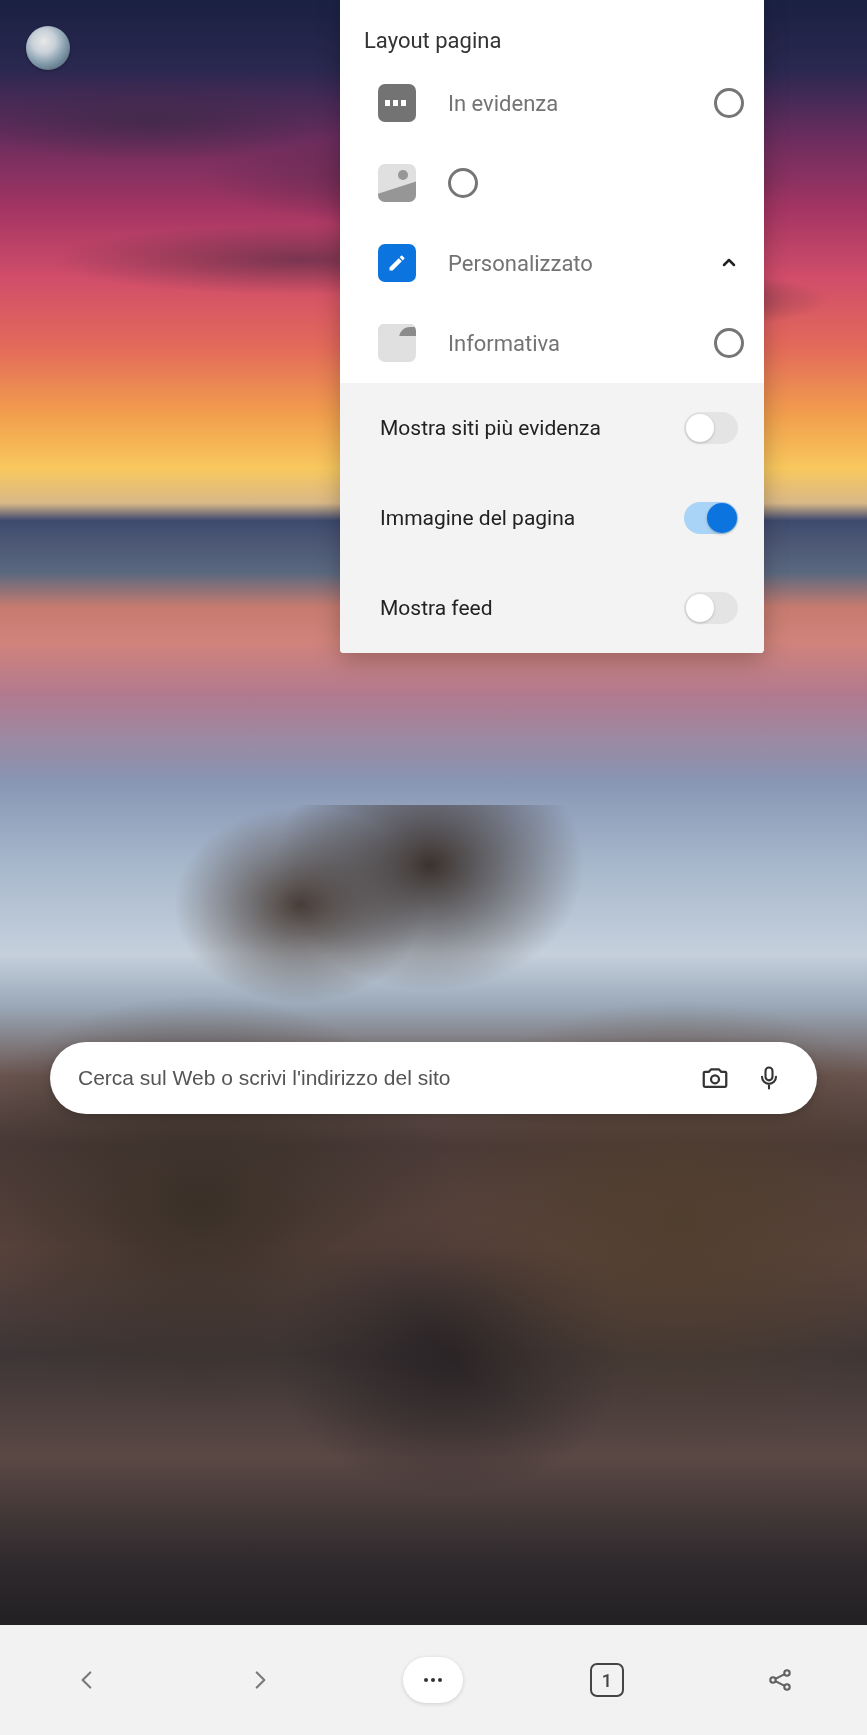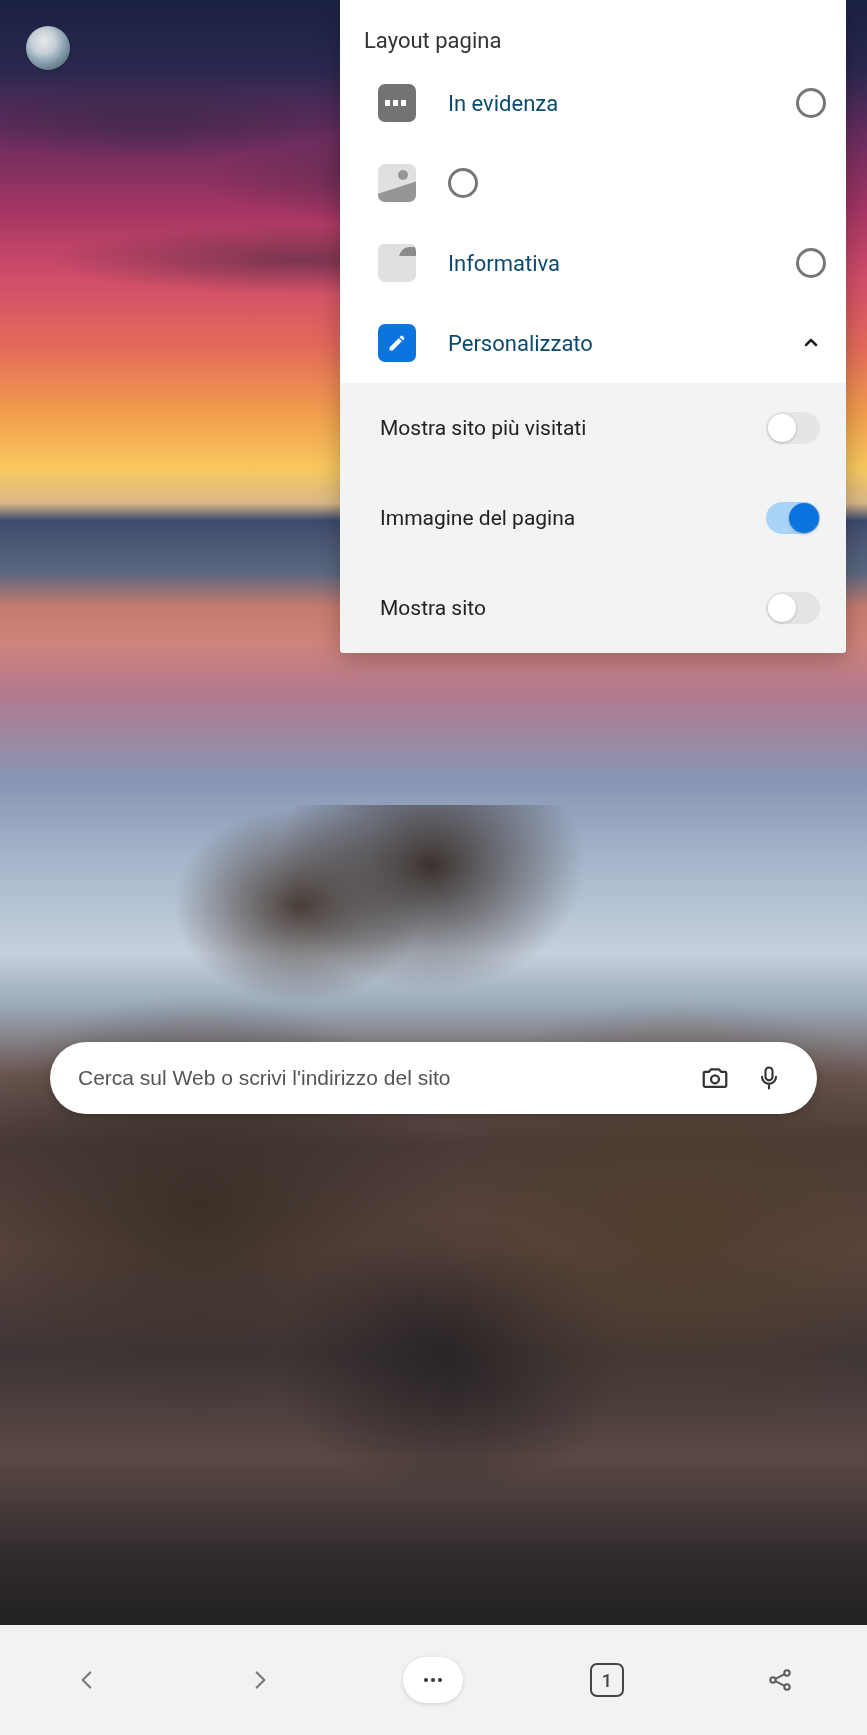--- a/index.html
+++ b/index.html
@@ -64,21 +64,21 @@
     width: 44px; height: 44px; border-radius: 50%;
     background: radial-gradient(circle at 40% 35%, #e8e8e8 0%, #c8d0d8 30%, #88a0b0 55%, #5a7080 80%);
     box-shadow: 0 1px 3px rgba(0,0,0,0.3);
     cursor: pointer;
   }
   
   
   .popover {
     position: absolute;
     top: 0; left: 340px;
-    width: 506px;
+    width: 424px;
     background: #fff;
     border-radius: 0 0 4px 4px;
     box-shadow: 0 6px 24px rgba(0,0,0,0.25);
     overflow: hidden;
   }
   .popover-title {
     font-size: 22px;
     color: #333;
     padding: 28px 24px 10px 24px;
   }
@@ -92,21 +92,21 @@
   .layout-icon-box {
     width: 38px; height: 38px;
     border-radius: 7px;
     display: flex; align-items: center; justify-content: center;
     margin-left: 18px;
     margin-right: 32px;
     flex-shrink: 0;
   }
   .layout-label {
     font-size: 22px;
-    color: #0c4a6e;
+    color: #737373;
     flex: 1;
   }
   .radio-outer {
     width: 30px; height: 30px;
     border: 3px solid #767676;
     border-radius: 50%;
     flex-shrink: 0;
   }
   .chevron {
     width: 30px; height: 30px;
@@ -212,50 +212,50 @@
     <div class="layout-label">In evidenza</div>
     <div class="radio-outer"></div>
   </div>
 
   <div class="layout-row">
     <div class="layout-icon-box icon-inspiration"></div>
     <div class="radio-outer"></div>
   </div>
 
   <div class="layout-row">
-    <div class="layout-icon-box icon-info"></div>
-    <div class="layout-label">Informativa</div>
-    <div class="radio-outer"></div>
-  </div>
-
-  <div class="layout-row">
     <div class="layout-icon-box icon-custom">
       <svg width="20" height="20" viewBox="0 0 24 24" fill="none">
           <path d="M3 17.25V21h3.75L17.81 9.94l-3.75-3.75L3 17.25zM20.71 7.04a1 1 0 0 0 0-1.41l-2.34-2.34a1 1 0 0 0-1.41 0l-1.83 1.83 3.75 3.75 1.83-1.83z" fill="#fff"></path>
         </svg>
     </div>
     <div class="layout-label">Personalizzato</div>
     <div class="chevron">
       <svg width="24" height="24" viewBox="0 0 24 24">
           <path d="M7 14l5-5 5 5" stroke="#222" stroke-width="2.5" fill="none" stroke-linecap="round" stroke-linejoin="round"></path>
         </svg>
     </div>
   </div>
 
+  <div class="layout-row">
+    <div class="layout-icon-box icon-info"></div>
+    <div class="layout-label">Informativa</div>
+    <div class="radio-outer"></div>
+  </div>
+
   <div class="sub-section">
     <div class="sub-row">
-      <div class="sub-label">Mostra sito più visitati</div>
+      <div class="sub-label">Mostra siti più evidenza</div>
       <div class="toggle toggle-off"></div>
     </div>
     <div class="sub-row">
       <div class="sub-label">Immagine del pagina</div>
       <div class="toggle toggle-on"></div>
     </div>
     <div class="sub-row">
-      <div class="sub-label">Mostra sito</div>
+      <div class="sub-label">Mostra feed</div>
       <div class="toggle toggle-off"></div>
     </div>
   </div>
 </div>
 
 <div class="searchbar">
   <input type="text" placeholder="Cerca sul Web o scrivi l'indirizzo del sito" style="">
   <div class="sb-icon">
     <svg width="30" height="30" viewBox="0 0 24 24" fill="none">
         <path d="M4 7h3l2-2h6l2 2h3a1 1 0 0 1 1 1v10a1 1 0 0 1-1 1H4a1 1 0 0 1-1-1V8a1 1 0 0 1 1-1z" stroke="#333" stroke-width="1.8"></path>

